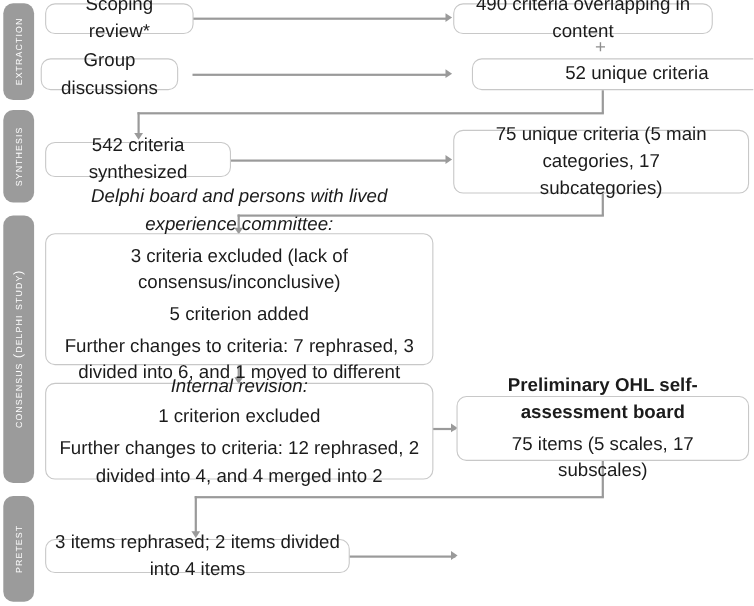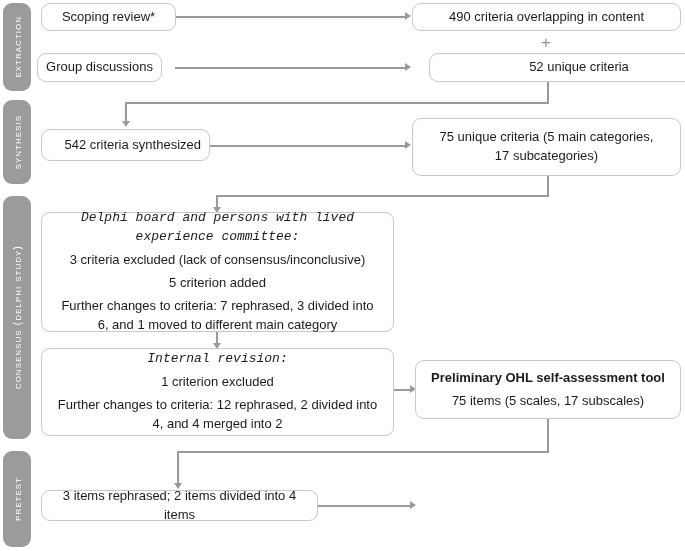--- a/index.html
+++ b/index.html
@@ -41,28 +41,28 @@
     position:absolute;
     box-sizing:border-box;
     border:1px solid #c8c8c8;
     border-radius:9px;
     background:#ffffff;
     display:flex;
     flex-direction:column;
     align-items:center;
     justify-content:center;
     text-align:center;
-    font-size:13px;
+    font-size:17px;
     color:#1b1b1b;
     line-height:1.45;
     padding:4px 8px;
   }
   .box.shaded{ background:#f1f1f1; border-color:#c2c2c2; }
   .box .ln{ display:block; white-space:pre-line; }
-  .box .ln.italic{ font-style:italic;font-family:Liberation Mono, monospace; }
+  .box .ln.italic{ font-style:italic; }
   .box .ln.bold{ font-weight:bold; }
   .box .ln + .ln{ margin-top:4px; }
 
   
   .seg{ position:absolute; background:#9a9a9a; }
   .seg.h{ height:1.6px; }
   .seg.v{ width:1.6px; }
   .arrow{
     position:absolute;
     width:0;height:0;
@@ -141,21 +141,21 @@
   <div class="arrow right" style="left:410px; top:501px;"></div>
 
   <div class="box" style="left:41px; top:3px; width:135px; height:28px;">
     <span class="ln">Scoping review*</span>
   </div>
 
   <div class="box" style="left:37px; top:53px; width:125px; height:29px;">
     <span class="ln">Group discussions</span>
   </div>
 
-  <div class="box" style="left:412px; top:3px; width:269px; height:28px;justify-content:center;">
+  <div class="box" style="left:412px; top:3px; width:236px; height:28px;justify-content:center;">
     <span class="ln">490 criteria overlapping in content</span>
   </div>
 
   <div class="plus" style="left:541px; top:34px;">+</div>
 
   <div class="box" style="left:412px; top:53px; width:300px; height:29px;margin-left:17px;">
     <span class="ln">52 unique criteria</span>
   </div>
 
   <div class="box" style="left:41px; top:129px; width:169px; height:32px;align-items:flex-end;">
@@ -173,21 +173,21 @@
     <span class="ln">Further changes to criteria: 7 rephrased, 3 divided into 6, and 1 moved to different main category</span>
   </div>
 
   <div class="box" style="left:41px; top:348px; width:353px; height:88px; padding:8px 10px;align-items:center;">
     <span class="ln italic">Internal revision:</span>
     <span class="ln">1 criterion excluded</span>
     <span class="ln">Further changes to criteria: 12 rephrased, 2 divided into 4, and 4 merged into 2</span>
   </div>
 
   <div class="box" style="left:415px; top:360px; width:266px; height:59px;">
-    <span class="ln bold">Preliminary OHL self-assessment tool</span>
+    <span class="ln bold">Preliminary OHL self-assessment board</span>
     <span class="ln">75 items (5 scales, 17 subscales)</span>
   </div>
 
   <div class="box" style="left:41px; top:490px; width:277px; height:31px;align-items:flex-end;">
     <span class="ln">3 items rephrased; 2 items divided into 4 items</span>
   </div>
 
 
 </div>
 

